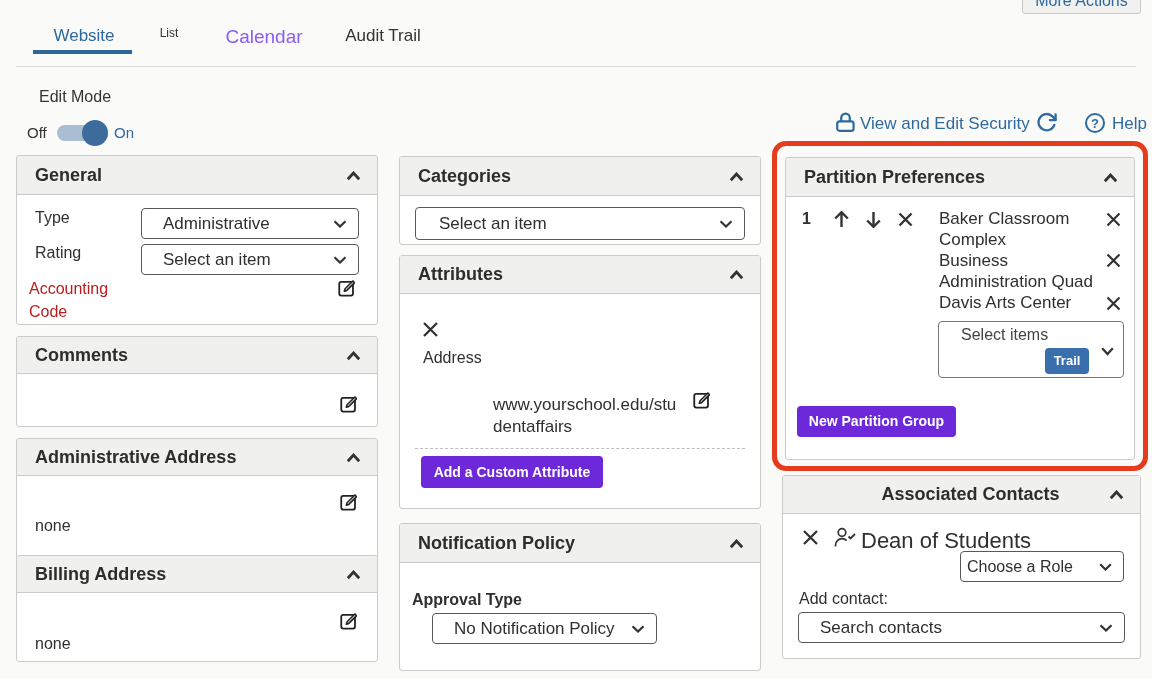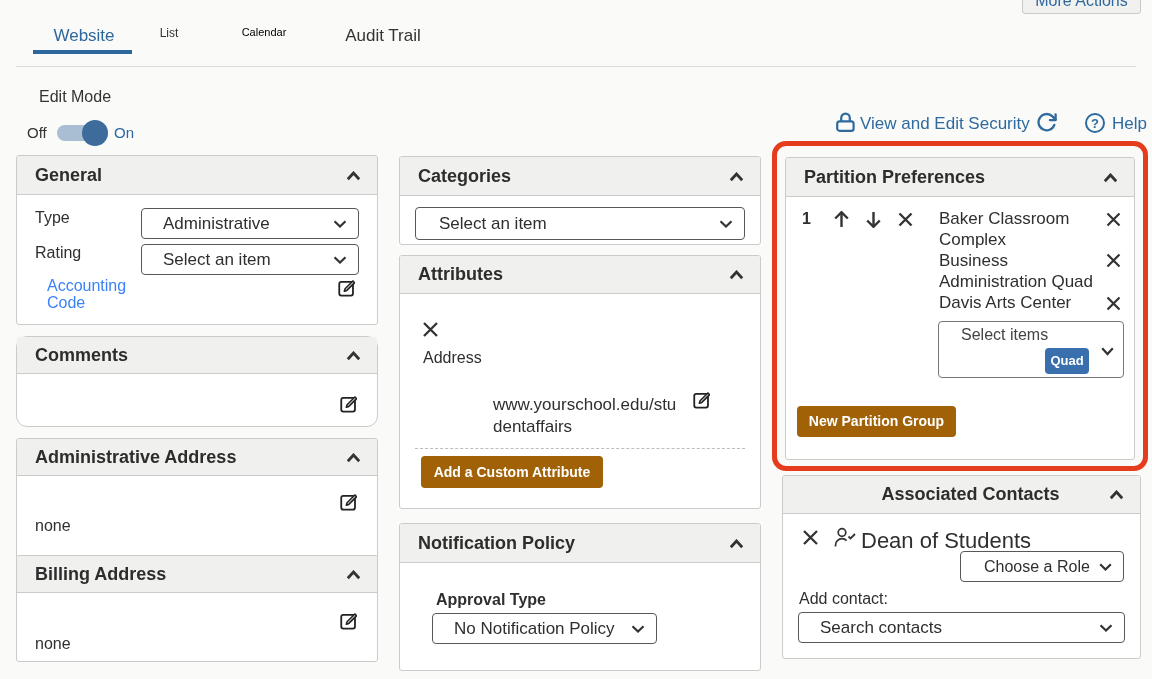--- a/index.html
+++ b/index.html
@@ -4,32 +4,32 @@
 <style>
 * { margin:0; padding:0; box-sizing:border-box; }
 html,body { width:1152px; height:679px; overflow:hidden; }
 body { position:relative; background:#fafaf9; font-family:"Liberation Sans", sans-serif; color:#2f2f2f; }
 .abs { position:absolute; }
 .panel { position:absolute; background:#fff; border:1px solid #cbcbca; border-radius:3px; }
 .phead { position:relative; height:39px; background:#f0f0ee; border-bottom:1px solid #cbcbca; border-radius:2px 2px 0 0; font-size:18px; font-weight:bold; color:#2d2d2d; line-height:38px; padding-left:18px; }
 .caret { position:absolute; right:16px; top:15px; }
 .sel { position:absolute; background:#fff; border:1px solid #585858; border-radius:4px; font-size:17px; color:#2f2f2f; line-height:29px; padding-left:21px; }
 .sel .chev { position:absolute; right:11px; top:50%; margin-top:-4px; }
-.btn { position:absolute; background:#a16207; border-radius:4px; color:#fff; font-size:14px; font-weight:bold; text-align:center; }
+.btn { position:absolute; background:#6d28d9; border-radius:4px; color:#fff; font-size:14px; font-weight:bold; text-align:center; }
 .lbl { position:absolute; font-size:16px; }
 .icon { position:absolute; }
 </style>
 </head>
 <body>
 
 <div class="abs" style="left:1022px; top:-20px; width:119px; height:34px; background:#f1f1f0; border:1px solid #c9c9c9; border-radius:3px; color:#2e689e; font-size:16px; text-align:center; line-height:40px;">More Actions</div>
 
 <div class="abs" style="left:84px; top:26px; transform:translateX(-50%); font-size:17px; color:#2d689c;">Website</div>
 <div class="abs" style="left:169px; top:26px; transform:translateX(-50%); font-size:12px; color:#333;">List</div>
-<div class="abs" style="left:264px; top:26px; transform:translateX(-50%); font-size:11px; color:#000000;">Calendar</div>
+<div class="abs" style="left:264px; top:26px; transform:translateX(-50%); font-size:19px; color:#8b5cf6;">Calendar</div>
 <div class="abs" style="left:383px; top:26px; transform:translateX(-50%); font-size:17px; color:#333;">Audit Trail</div>
 <div class="abs" style="left:33px; top:50px; width:99px; height:4px; background:#2d689c;"></div>
 <div class="abs" style="left:16px; top:66px; width:1120px; height:1px; background:#dcdcdc;"></div>
 
 <div class="abs" style="left:39px; top:88px; font-size:16px; color:#333;">Edit Mode</div>
 <div class="abs" style="left:27px; top:124px; font-size:15px; color:#333;">Off</div>
 <div class="abs" style="left:57px; top:125px; width:51px; height:16px; border-radius:8px; background:#a9bed3;"></div>
 <div class="abs" style="left:82px; top:120px; width:26px; height:26px; border-radius:50%; background:#3c6b9c;"></div>
 <div class="abs" style="left:114px; top:124px; font-size:15px; color:#2c67a4;">On</div>
 
@@ -54,27 +54,27 @@
       </svg></div>
 </div>
 <div class="lbl" style="left:35px; top:209px; color:#2f2f2f;">Type</div>
 <div class="sel" style="left:141px; top:208px; width:218px; height:31px;">Administrative<svg class="chev" width="14" height="8" viewBox="0 0 14 8">
       <polyline points="1.5,1.2 7,6.5 12.5,1.2" fill="none" stroke="#333" stroke-width="2.2"></polyline>
     </svg></div>
 <div class="lbl" style="left:35px; top:244px; color:#2f2f2f;">Rating</div>
 <div class="sel" style="left:141px; top:244px; width:218px; height:31px;">Select an item<svg class="chev" width="14" height="8" viewBox="0 0 14 8">
       <polyline points="1.5,1.2 7,6.5 12.5,1.2" fill="none" stroke="#333" stroke-width="2.2"></polyline>
     </svg></div>
-<div class="lbl" style="left:47px; top:277px; width:95px; line-height:17px; color:#3b82f6;">Accounting Code</div>
+<div class="lbl" style="left:29px; top:277px; width:95px; line-height:23px; color:#b91c1c;">Accounting Code</div>
 <svg class="icon edit1" style="left:337px; top:280px;" width="18" height="18" viewBox="0 0 16 16" fill="none" stroke="#222" stroke-width="1.6" stroke-linejoin="round">
     <rect x="2" y="1.6" width="12.2" height="12.3" rx="1.8"></rect>
     <polygon points="6.55,9.95 7.22,7.8 14.15,0.87 15.63,2.35 8.7,9.28" fill="#fff" stroke-width="1.45"></polygon>
   </svg>
 
-<div class="panel" style="left:16px; top:336px; width:362px; height:91px;border-radius:11px;">
+<div class="panel" style="left:16px; top:336px; width:362px; height:91px;">
   <div class="phead" style="height:37px; line-height:36px;">Comments<svg class="caret" style="top:14px;" width="15" height="10" viewBox="0 0 15 10">
         <polyline points="1.8,8.2 7.5,2 13.2,8.2" fill="none" stroke="#333" stroke-width="2.8"></polyline>
       </svg></div>
 </div>
 <svg class="icon" style="left:339px; top:396px;" width="18" height="18" viewBox="0 0 16 16" fill="none" stroke="#222" stroke-width="1.6" stroke-linejoin="round">
     <rect x="2" y="1.6" width="12.2" height="12.3" rx="1.8"></rect>
     <polygon points="6.55,9.95 7.22,7.8 14.15,0.87 15.63,2.35 8.7,9.28" fill="#fff" stroke-width="1.45"></polygon>
   </svg>
 
 <div class="panel" style="left:16px; top:438px; width:362px; height:126px;">
@@ -123,21 +123,21 @@
     <polygon points="6.55,9.95 7.22,7.8 14.15,0.87 15.63,2.35 8.7,9.28" fill="#fff" stroke-width="1.45"></polygon>
   </svg>
 <div class="abs" style="left:415px; top:448px; width:330px; height:0; border-top:1px dashed #bdbdbd;"></div>
 <div class="btn" style="left:421px; top:456px; width:182px; height:32px; line-height:32px;">Add a Custom Attribute</div>
 
 <div class="panel" style="left:399px; top:523px; width:362px; height:148px;">
   <div class="phead">Notification Policy<svg class="caret" width="15" height="10" viewBox="0 0 15 10">
         <polyline points="1.8,8.2 7.5,2 13.2,8.2" fill="none" stroke="#333" stroke-width="2.8"></polyline>
       </svg></div>
 </div>
-<div class="lbl" style="left:436px; top:591px; font-weight:bold;">Approval Type</div>
+<div class="lbl" style="left:412px; top:591px; font-weight:bold;">Approval Type</div>
 <div class="sel" style="left:432px; top:613px; width:225px; height:31px;">No Notification Policy<svg class="chev" width="14" height="8" viewBox="0 0 14 8">
       <polyline points="1.5,1.2 7,6.5 12.5,1.2" fill="none" stroke="#333" stroke-width="2.2"></polyline>
     </svg></div>
 
 <div class="abs" style="left:772px; top:141px; width:376px; height:330px; border:5.5px solid #e53c1d; border-radius:14px;"></div>
 
 <div class="panel" style="left:785px; top:157px; width:350px; height:303px;">
   <div class="phead">Partition Preferences<svg class="caret" width="15" height="10" viewBox="0 0 15 10">
         <polyline points="1.8,8.2 7.5,2 13.2,8.2" fill="none" stroke="#333" stroke-width="2.8"></polyline>
       </svg></div>
@@ -161,40 +161,40 @@
     <path d="M1.5 1.5 13.5 13.5 M13.5 1.5 1.5 13.5" stroke="#333" stroke-width="2.2"></path>
   </svg>
 <svg class="icon" style="left:1106px; top:253px;" width="15" height="15" viewBox="0 0 15 15">
     <path d="M1.5 1.5 13.5 13.5 M13.5 1.5 1.5 13.5" stroke="#333" stroke-width="2.2"></path>
   </svg>
 <svg class="icon" style="left:1106px; top:296px;" width="15" height="15" viewBox="0 0 15 15">
     <path d="M1.5 1.5 13.5 13.5 M13.5 1.5 1.5 13.5" stroke="#333" stroke-width="2.2"></path>
   </svg>
 <div class="abs" style="left:938px; top:321px; width:186px; height:57px; background:#fff; border:1px solid #777; border-radius:4px;">
   <div class="abs" style="left:22px; top:4px; font-size:16px; color:#444;">Select items</div>
-  <div class="abs" style="left:106px; top:26px; width:44px; height:26px; background:#3a6fad; border-radius:4px; color:#fff; font-size:13px; font-weight:bold; text-align:center; line-height:26px;">Quad</div>
+  <div class="abs" style="left:106px; top:26px; width:44px; height:26px; background:#3a6fad; border-radius:4px; color:#fff; font-size:13px; font-weight:bold; text-align:center; line-height:26px;">Trail</div>
   <svg class="icon" style="left:162px; top:25px;" width="13" height="9" viewBox="0 0 13 9">
       <polyline points="1.2,1.2 6.5,7 11.8,1.2" fill="none" stroke="#333" stroke-width="2.2"></polyline>
     </svg>
 </div>
 <div class="btn" style="left:797px; top:406px; width:159px; height:31px; line-height:31px;">New Partition Group</div>
 
 <div class="panel" style="left:782px; top:475px; width:359px; height:184px;text-align:center;">
   <div class="phead" style="height:38px; line-height:37px;">Associated Contacts<svg class="caret" style="top:14px;" width="15" height="10" viewBox="0 0 15 10">
         <polyline points="1.8,8.2 7.5,2 13.2,8.2" fill="none" stroke="#333" stroke-width="2.8"></polyline>
       </svg></div>
 </div>
 <svg class="icon" style="left:802px; top:529px;" width="17" height="17" viewBox="0 0 17 17">
     <path d="M2 2 15 15 M15 2 2 15" stroke="#333" stroke-width="2.3"></path>
   </svg>
 <svg class="icon" style="left:834px; top:527px;" width="23" height="21" viewBox="0 0 23 21" fill="none" stroke="#333" stroke-width="1.7">
     <circle cx="8" cy="5.5" r="3.8"></circle>
     <path d="M1.5 19.5v-1.3a6.5 6.5 0 0 1 6.5-6.5 6.4 6.4 0 0 1 4.6 1.9"></path>
     <path d="M14.5 9.5l2 2 4.5-4.5" stroke-width="1.8"></path>
   </svg>
 <div class="abs" style="left:861px; top:528px; font-size:22px;">Dean of Students</div>
-<div class="sel" style="left:960px; top:551px; width:164px; height:31px; padding-left:23px; font-size:16px; line-height:29px;">Choose a Role<svg class="chev" width="13" height="8" viewBox="0 0 13 8">
+<div class="sel" style="left:960px; top:551px; width:164px; height:31px; padding-left:6px; font-size:16px; line-height:29px;">Choose a Role<svg class="chev" width="13" height="8" viewBox="0 0 13 8">
       <polyline points="1.2,1.2 6.5,6.5 11.8,1.2" fill="none" stroke="#333" stroke-width="2.2"></polyline>
     </svg></div>
 <div class="lbl" style="left:799px; top:590px;">Add contact:</div>
 <div class="sel" style="left:798px; top:612px; width:327px; height:31px;">Search contacts<svg class="chev" width="14" height="8" viewBox="0 0 14 8">
       <polyline points="1.5,1.2 7,6.5 12.5,1.2" fill="none" stroke="#333" stroke-width="2.2"></polyline>
     </svg></div>
 
 </body></html>

